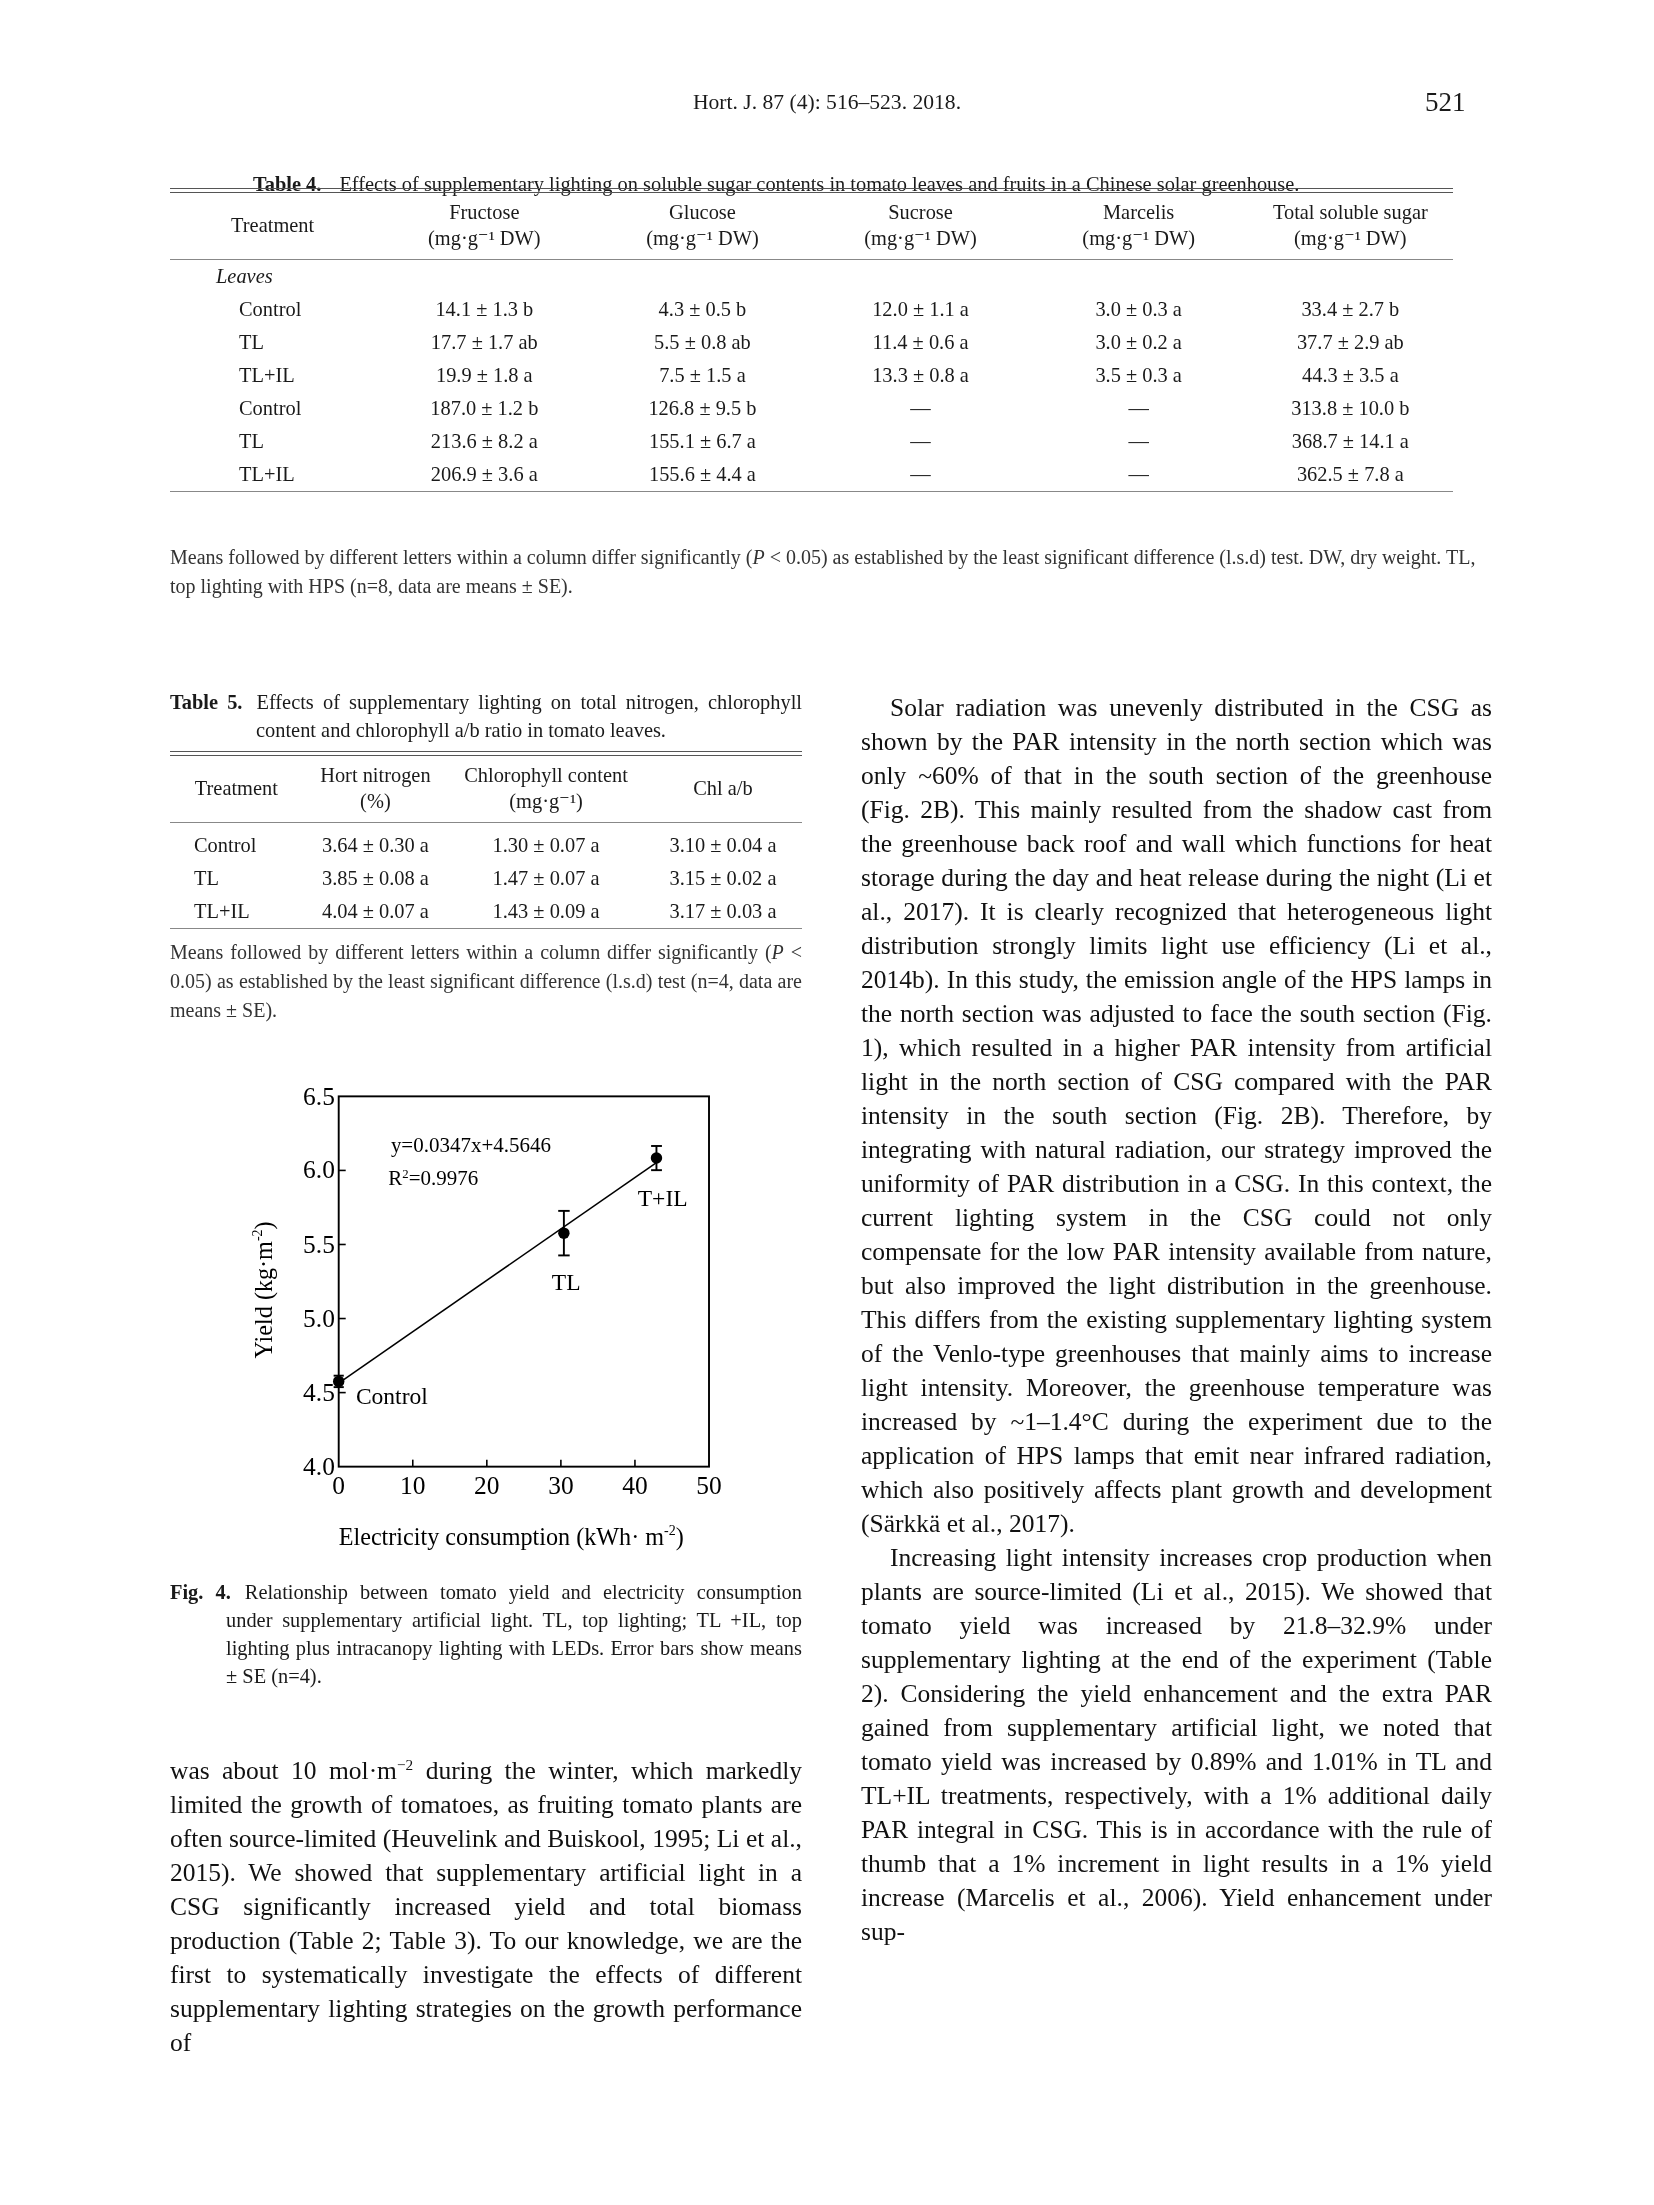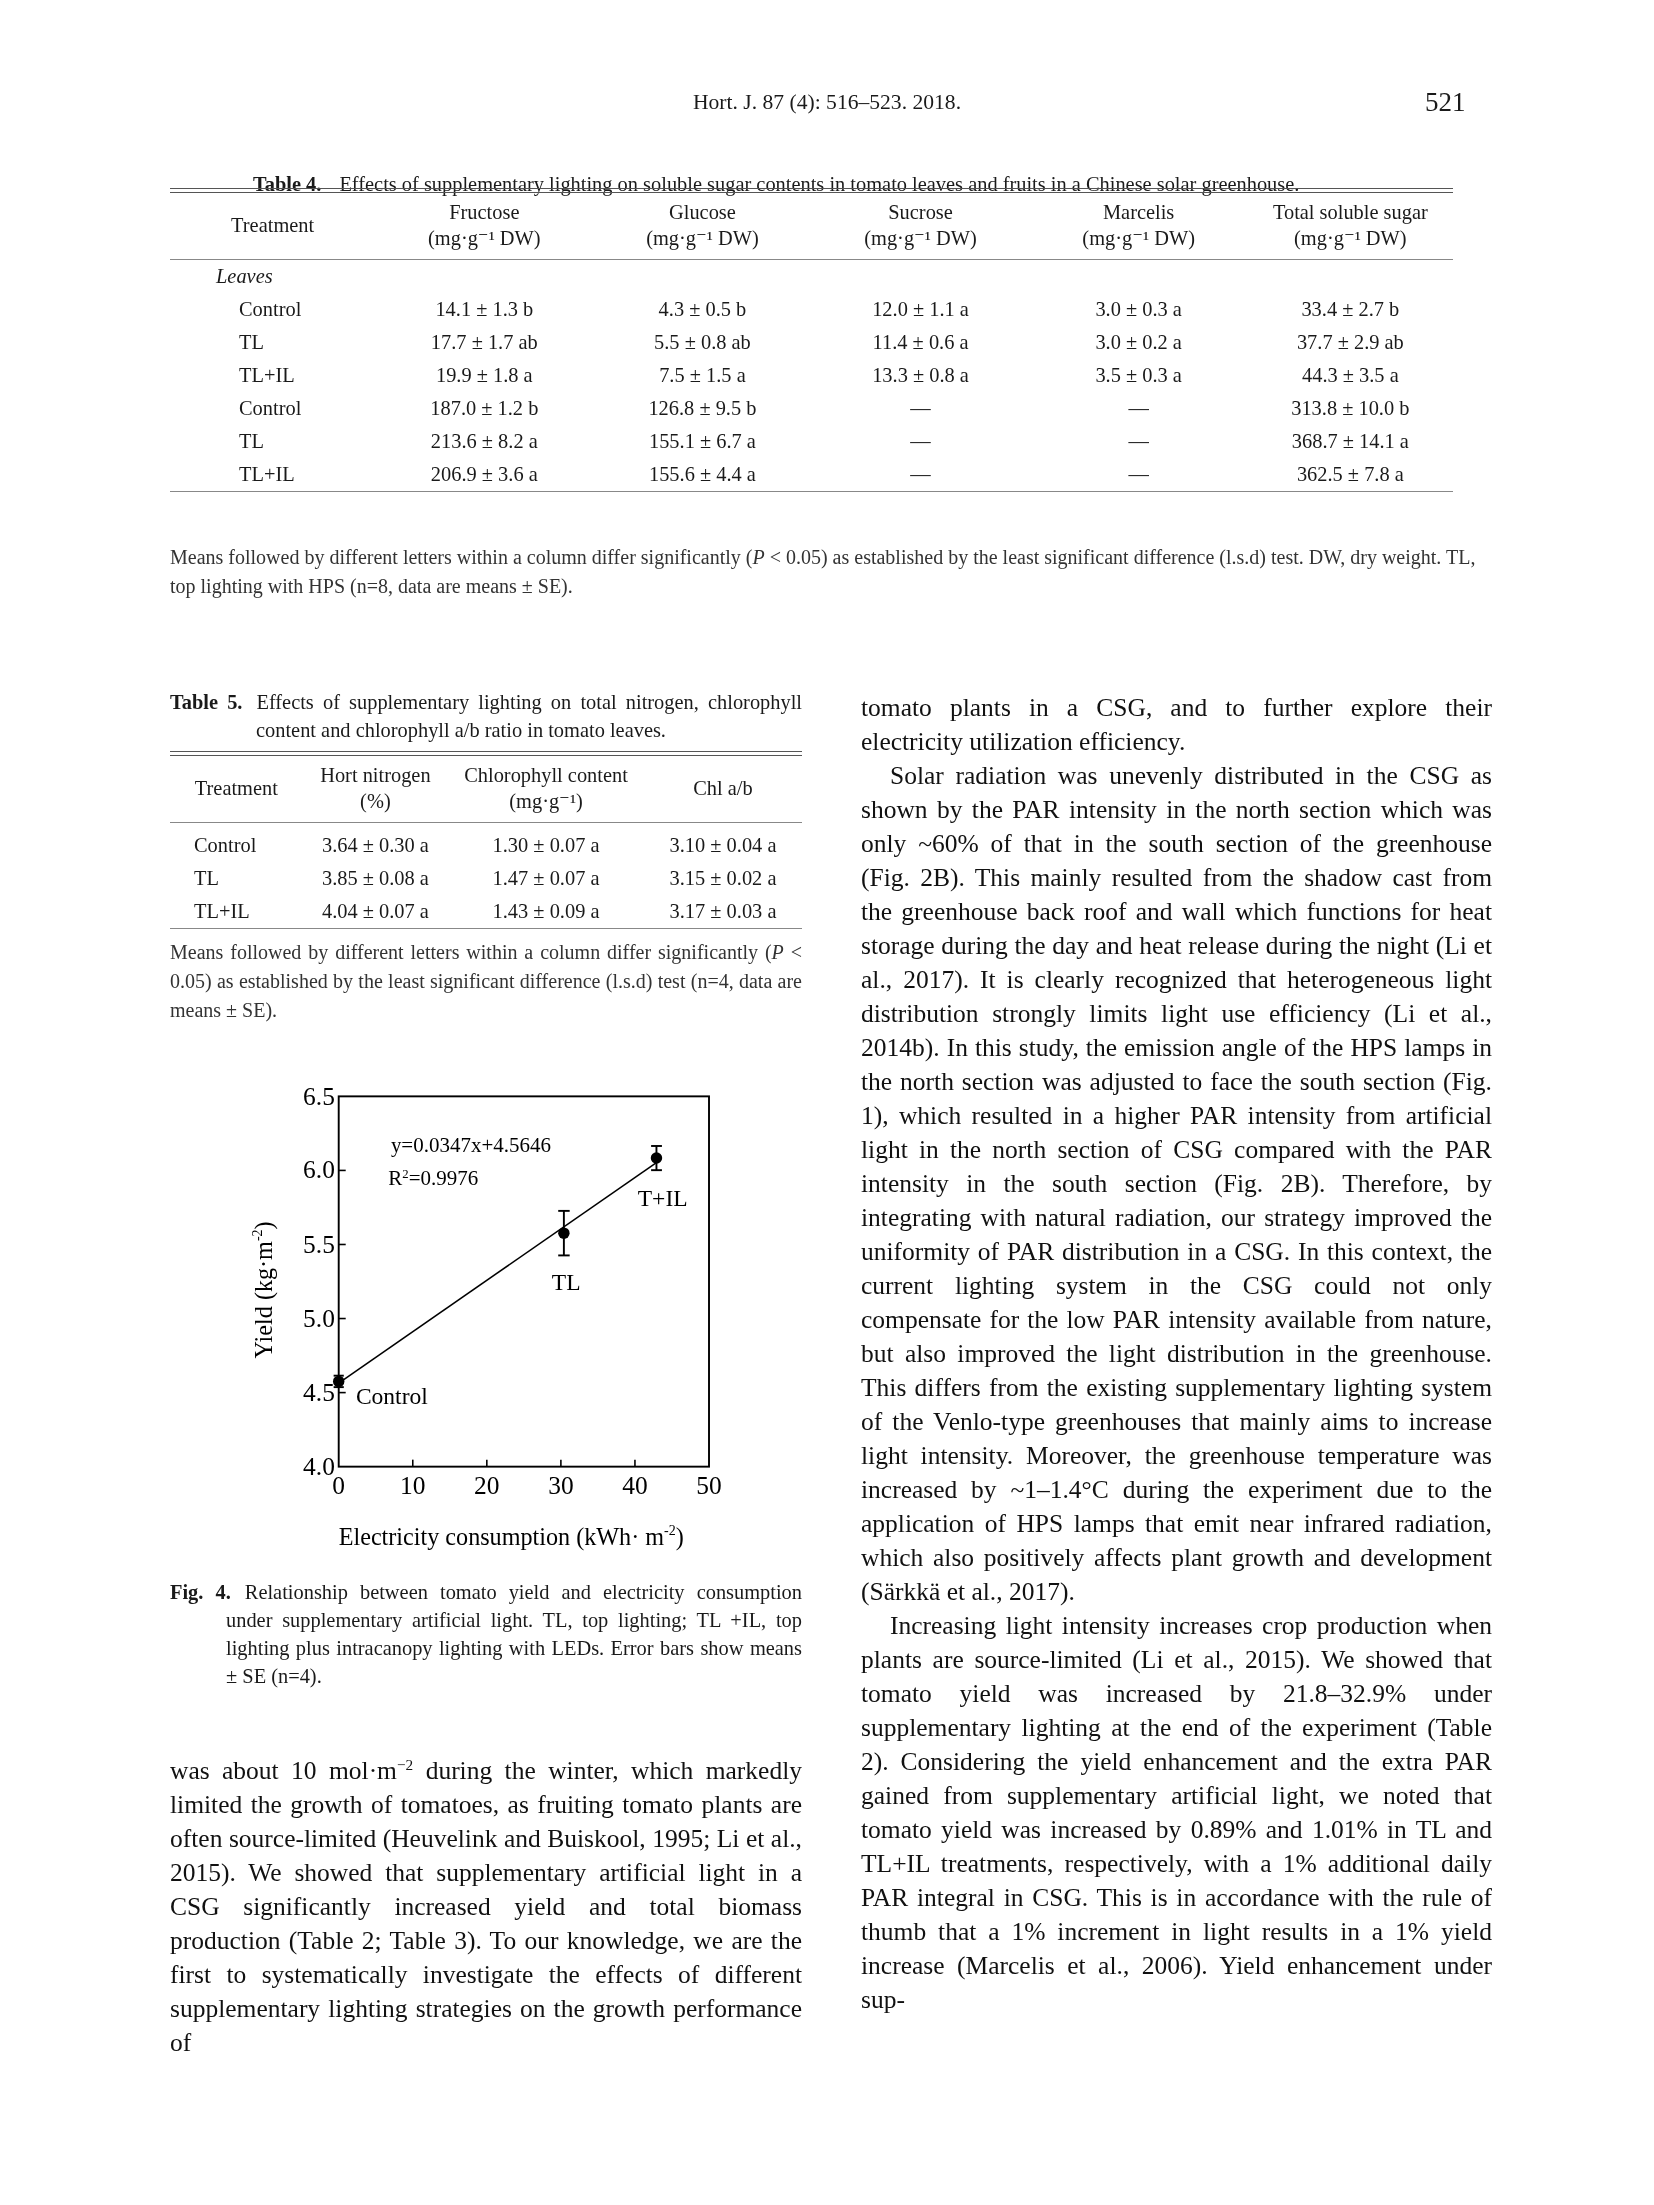--- a/index.html
+++ b/index.html
@@ -254,17 +254,16 @@
   <div style="padding-left:56px;text-indent:-56px;text-align:justify;">
     <b style="margin-right:14px;">Fig. 4.</b><span>Relationship between tomato yield and electricity consumption under supplementary artificial light. TL, top lighting; TL +IL, top lighting plus intracanopy lighting with LEDs. Error bars show means ± SE (n=4).</span>
   </div>
 </div>
 
 <div class="abs body-text col-left" style="top:1754px;">
   <p><span>was about 10 mol·m</span><sup>−2</sup><span> during the winter, which markedly limited the growth of tomatoes, as fruiting tomato plants are often source-limited (Heuvelink and Buiskool, 1995; Li et al., 2015). We showed that supplementary artificial light in a CSG significantly increased yield and total biomass production (Table 2; Table 3). To our knowledge, we are the first to systematically investigate the effects of different supplementary lighting strategies on the growth performance of</span></p>
 </div>
 
 <div class="abs body-text col-right" style="top:691px;">
-  <p>tomato plants in a CSG, and to further explore their electricity utilization efficiency.</p>
   <p class="indent">Solar radiation was unevenly distributed in the CSG as shown by the PAR intensity in the north section which was only ~60% of that in the south section of the greenhouse (Fig. 2B). This mainly resulted from the shadow cast from the greenhouse back roof and wall which functions for heat storage during the day and heat release during the night (Li et al., 2017). It is clearly recognized that heterogeneous light distribution strongly limits light use efficiency (Li et al., 2014b). In this study, the emission angle of the HPS lamps in the north section was adjusted to face the south section (Fig. 1), which resulted in a higher PAR intensity from artificial light in the north section of CSG compared with the PAR intensity in the south section (Fig. 2B). Therefore, by integrating with natural radiation, our strategy improved the uniformity of PAR distribution in a CSG. In this context, the current lighting system in the CSG could not only compensate for the low PAR intensity available from nature, but also improved the light distribution in the greenhouse. This differs from the existing supplementary lighting system of the Venlo-type greenhouses that mainly aims to increase light intensity. Moreover, the greenhouse temperature was increased by ~1–1.4°C during the experiment due to the application of HPS lamps that emit near infrared radiation, which also positively affects plant growth and development (Särkkä et al., 2017).</p>
   <p class="indent">Increasing light intensity increases crop production when plants are source-limited (Li et al., 2015). We showed that tomato yield was increased by 21.8–32.9% under supplementary lighting at the end of the experiment (Table 2). Considering the yield enhancement and the extra PAR gained from supplementary artificial light, we noted that tomato yield was increased by 0.89% and 1.01% in TL and TL+IL treatments, respectively, with a 1% additional daily PAR integral in CSG. This is in accordance with the rule of thumb that a 1% increment in light results in a 1% yield increase (Marcelis et al., 2006). Yield enhancement under sup-</p>
 </div>
 
 
 </body></html>

